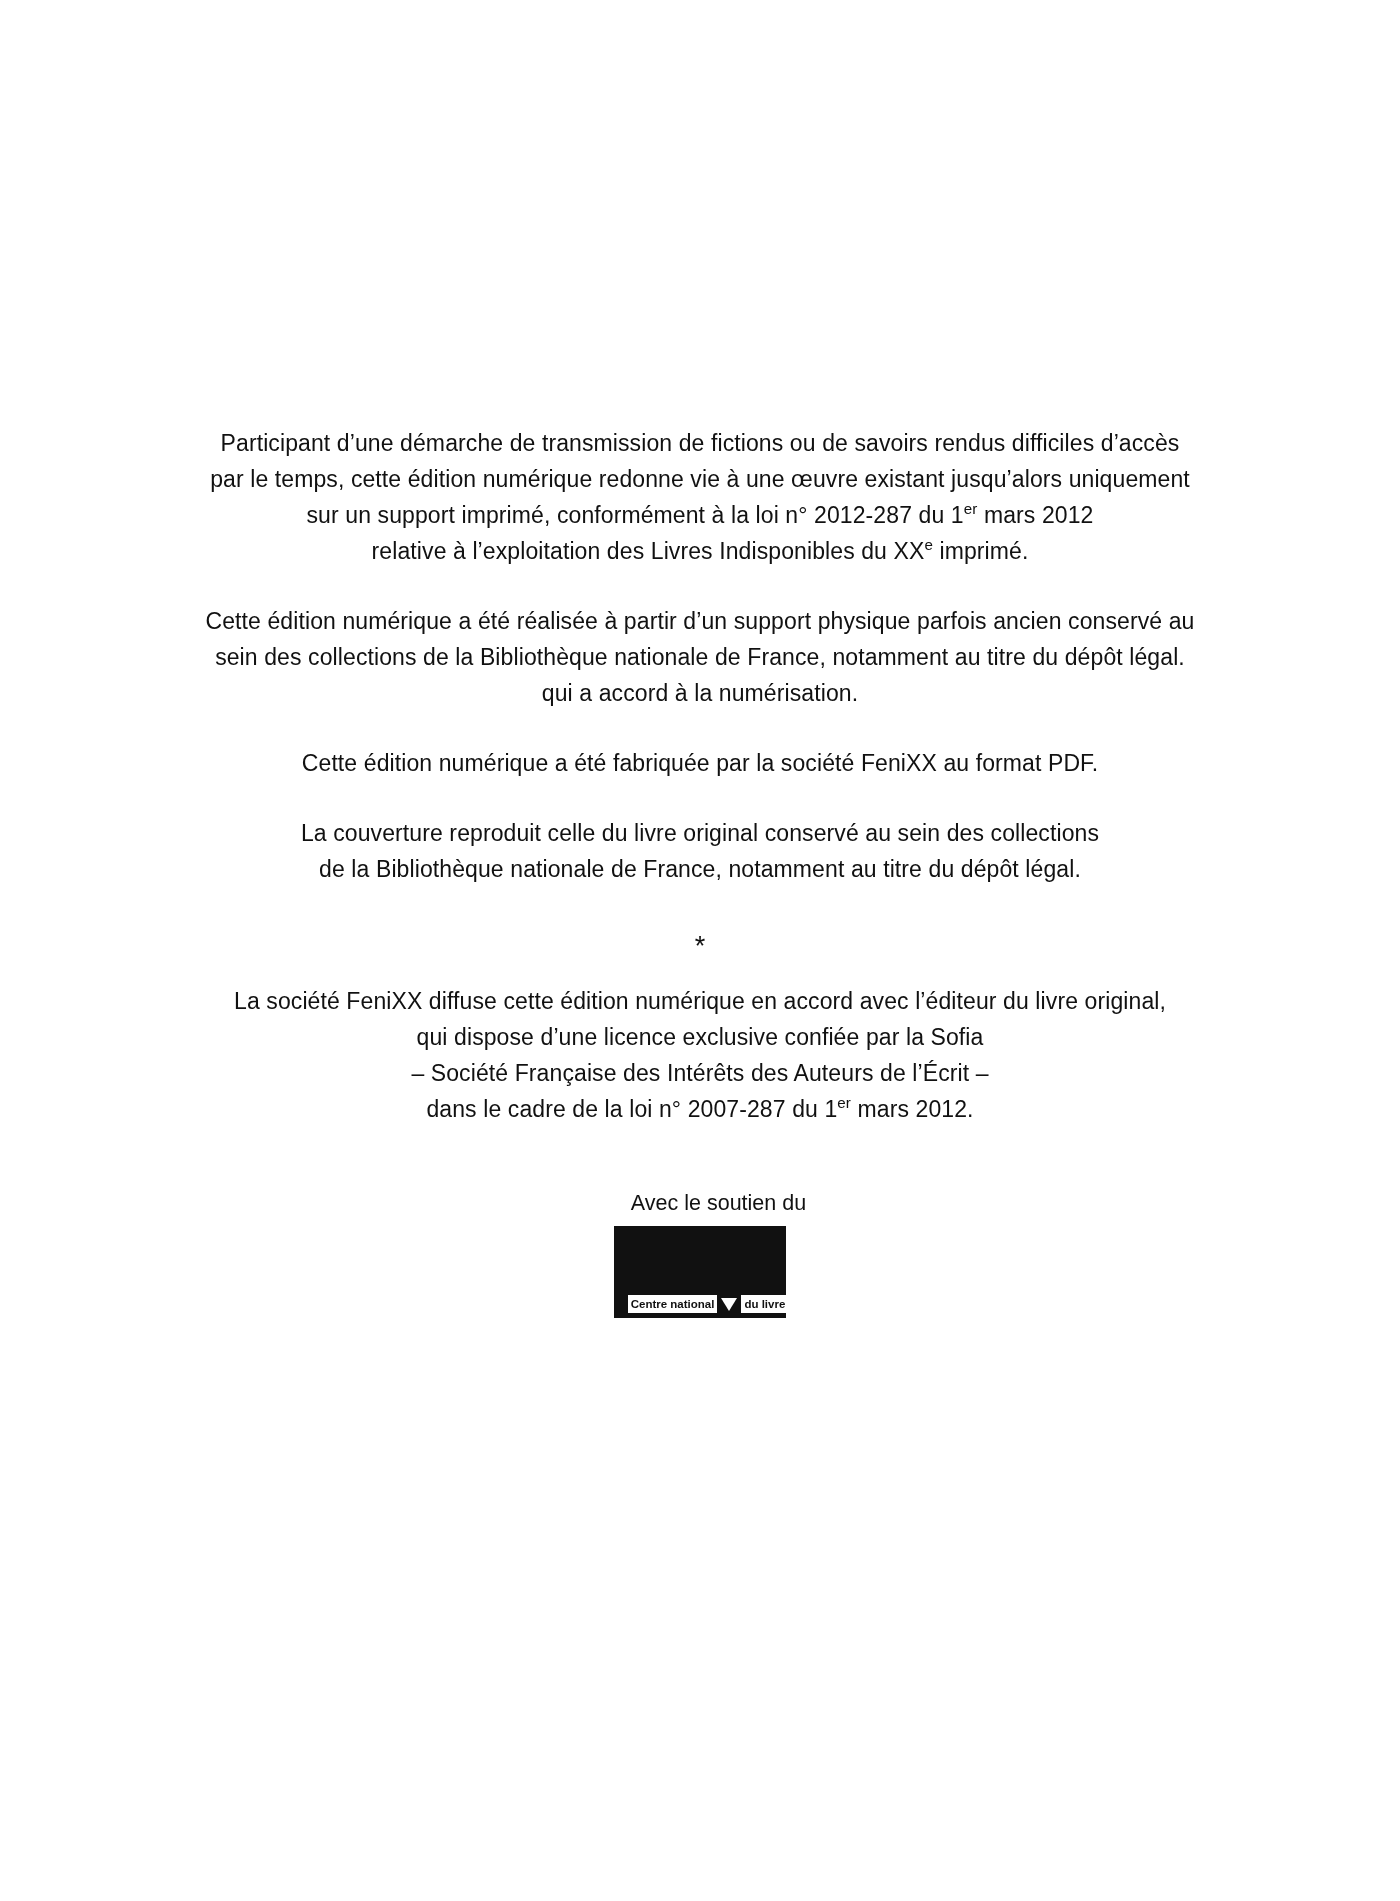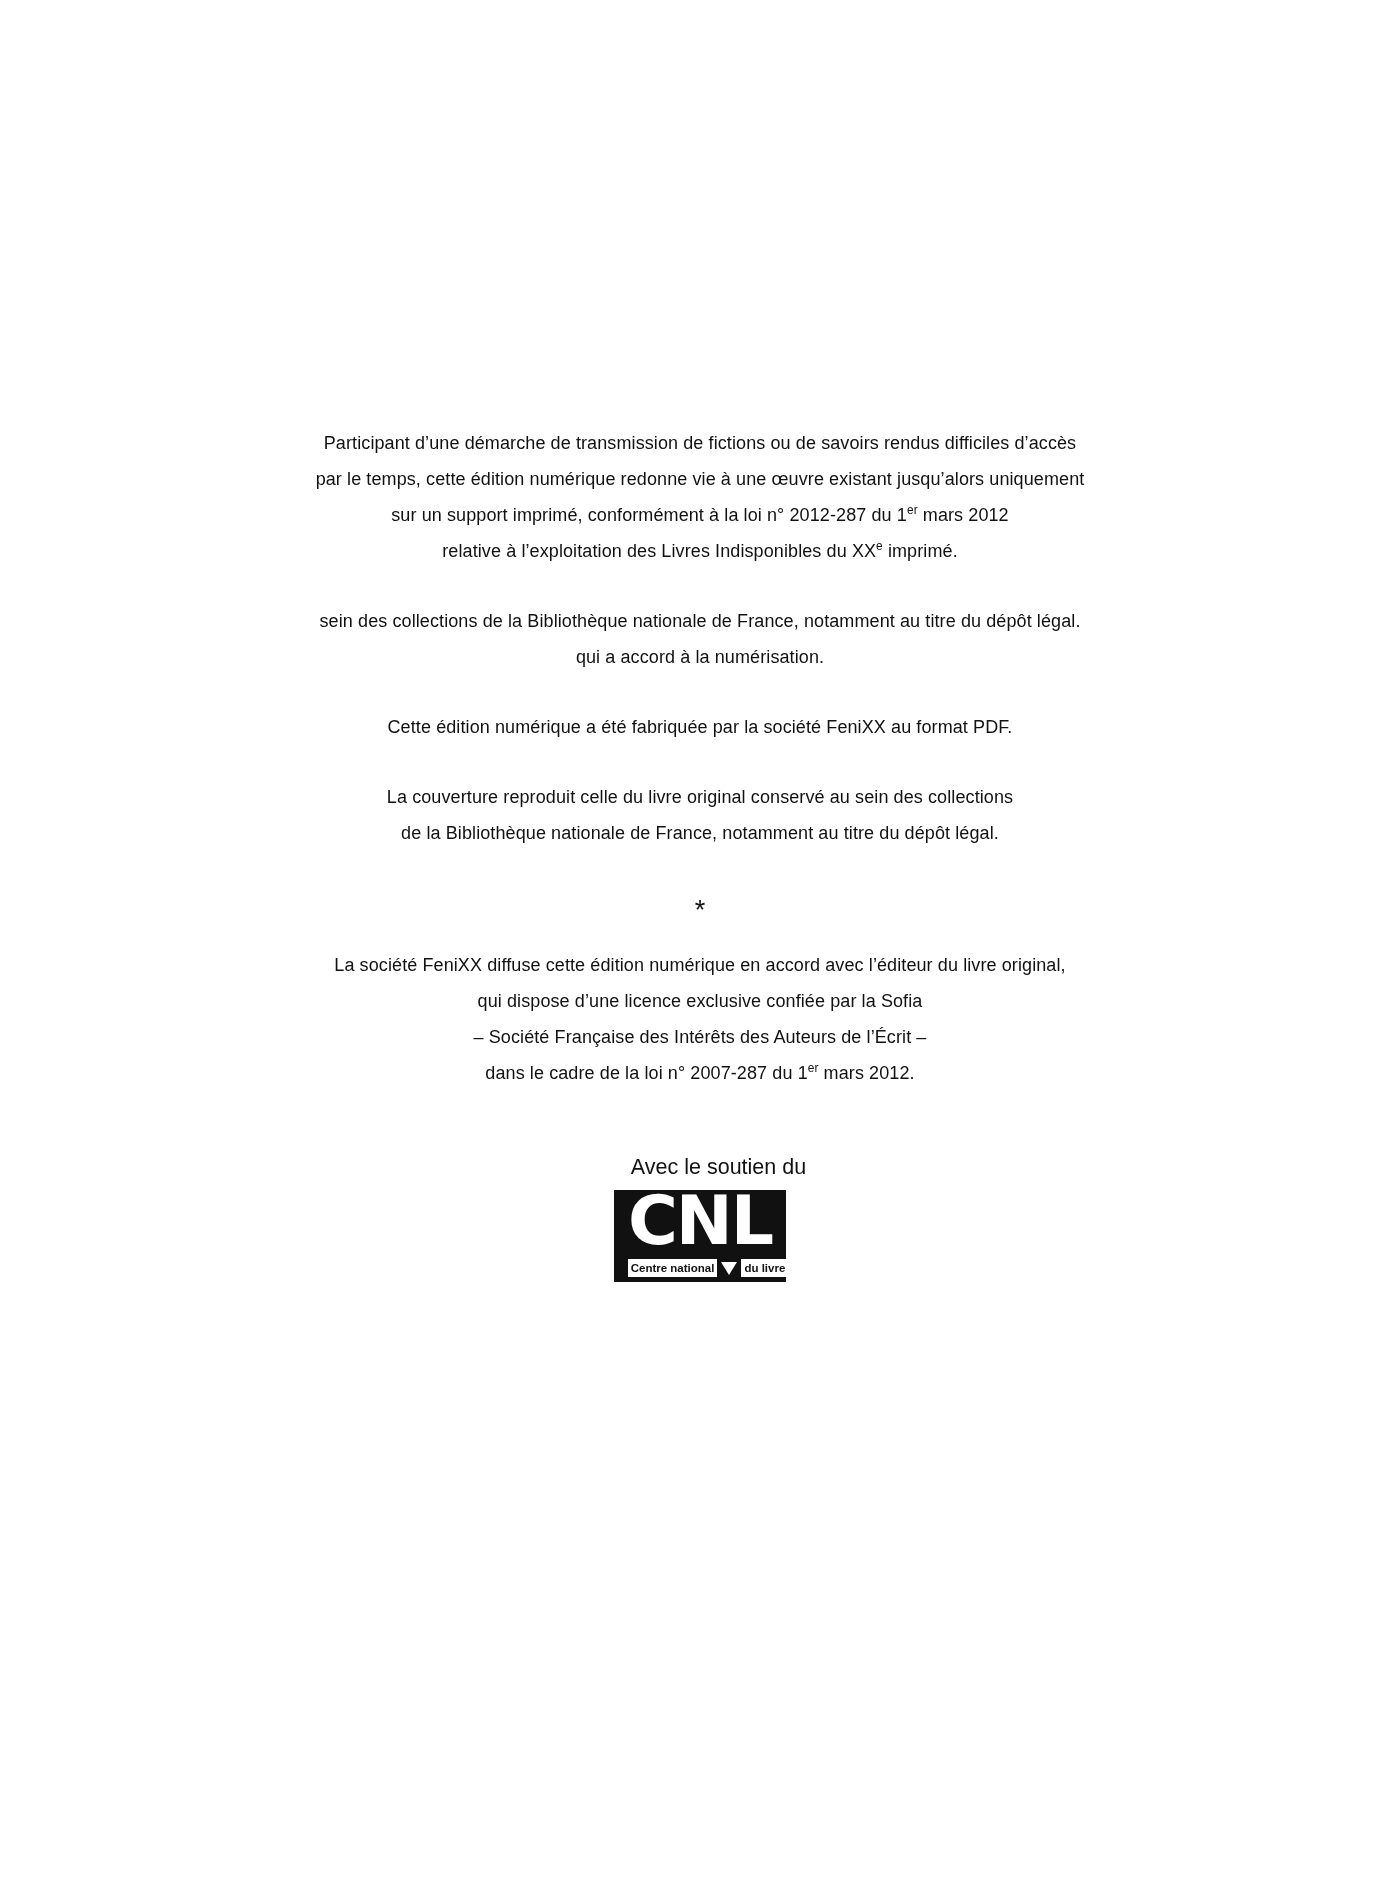--- a/index.html
+++ b/index.html
@@ -27,21 +27,21 @@
     left: 0;
     right: 0;
     top: 425px;
     display: flex;
     flex-direction: column;
     align-items: center;
   }
   .para {
     width: 1120px;
     text-align: center;
-    font-size: 18px;
+    font-size: 23px;
     line-height: 36px;
     letter-spacing: 0.1px;
     color: #111111;
   }
   .para + .para {
     margin-top: 34px;
   }
   sup {
     font-size: 0.66em;
     vertical-align: super;
@@ -131,20 +131,21 @@
       <div>par le temps, cette édition numérique redonne vie à une œuvre existant jusqu’alors uniquement</div>
       <div>
         <span>sur un support imprimé, conformément à la loi n° 2012-287 du 1</span><sup>er</sup><span> mars 2012</span>
       </div>
       <div>
         <span>relative à l’exploitation des Livres Indisponibles du XX</span><sup>e</sup><span> imprimé.</span>
       </div>
     </div>
 
     <div class="para">
+      <div>Cette édition numérique a été réalisée à partir d’un support physique parfois ancien conservé au</div>
       <div>sein des collections de la Bibliothèque nationale de France, notamment au titre du dépôt légal.</div>
       <div>qui a accord à la numérisation.</div>
     </div>
 
     <div class="para">
       <div>Cette édition numérique a été fabriquée par la société FeniXX au format PDF.</div>
     </div>
 
     <div class="para">
       <div>La couverture reproduit celle du livre original conservé au sein des collections</div>
@@ -158,21 +159,20 @@
       <div>qui dispose d’une licence exclusive confiée par la Sofia</div>
       <div>– Société Française des Intérêts des Auteurs de l’Écrit –</div>
       <div>
         <span>dans le cadre de la loi n° 2007-287 du 1</span><sup>er</sup><span> mars 2012.</span>
       </div>
     </div>
 
     <div class="logo-block">
       <div class="logo-caption">Avec le soutien du</div>
       <div class="cnl-logo">
-        <div class="cnl-main">CNL</div>
         <div class="cnl-footer">
           <span class="cnl-footer-left">Centre national</span>
           <span class="cnl-tri"></span>
           <span class="cnl-footer-right">du livre</span>
         </div>
       </div>
     </div>
 
   </div>
 </div>

